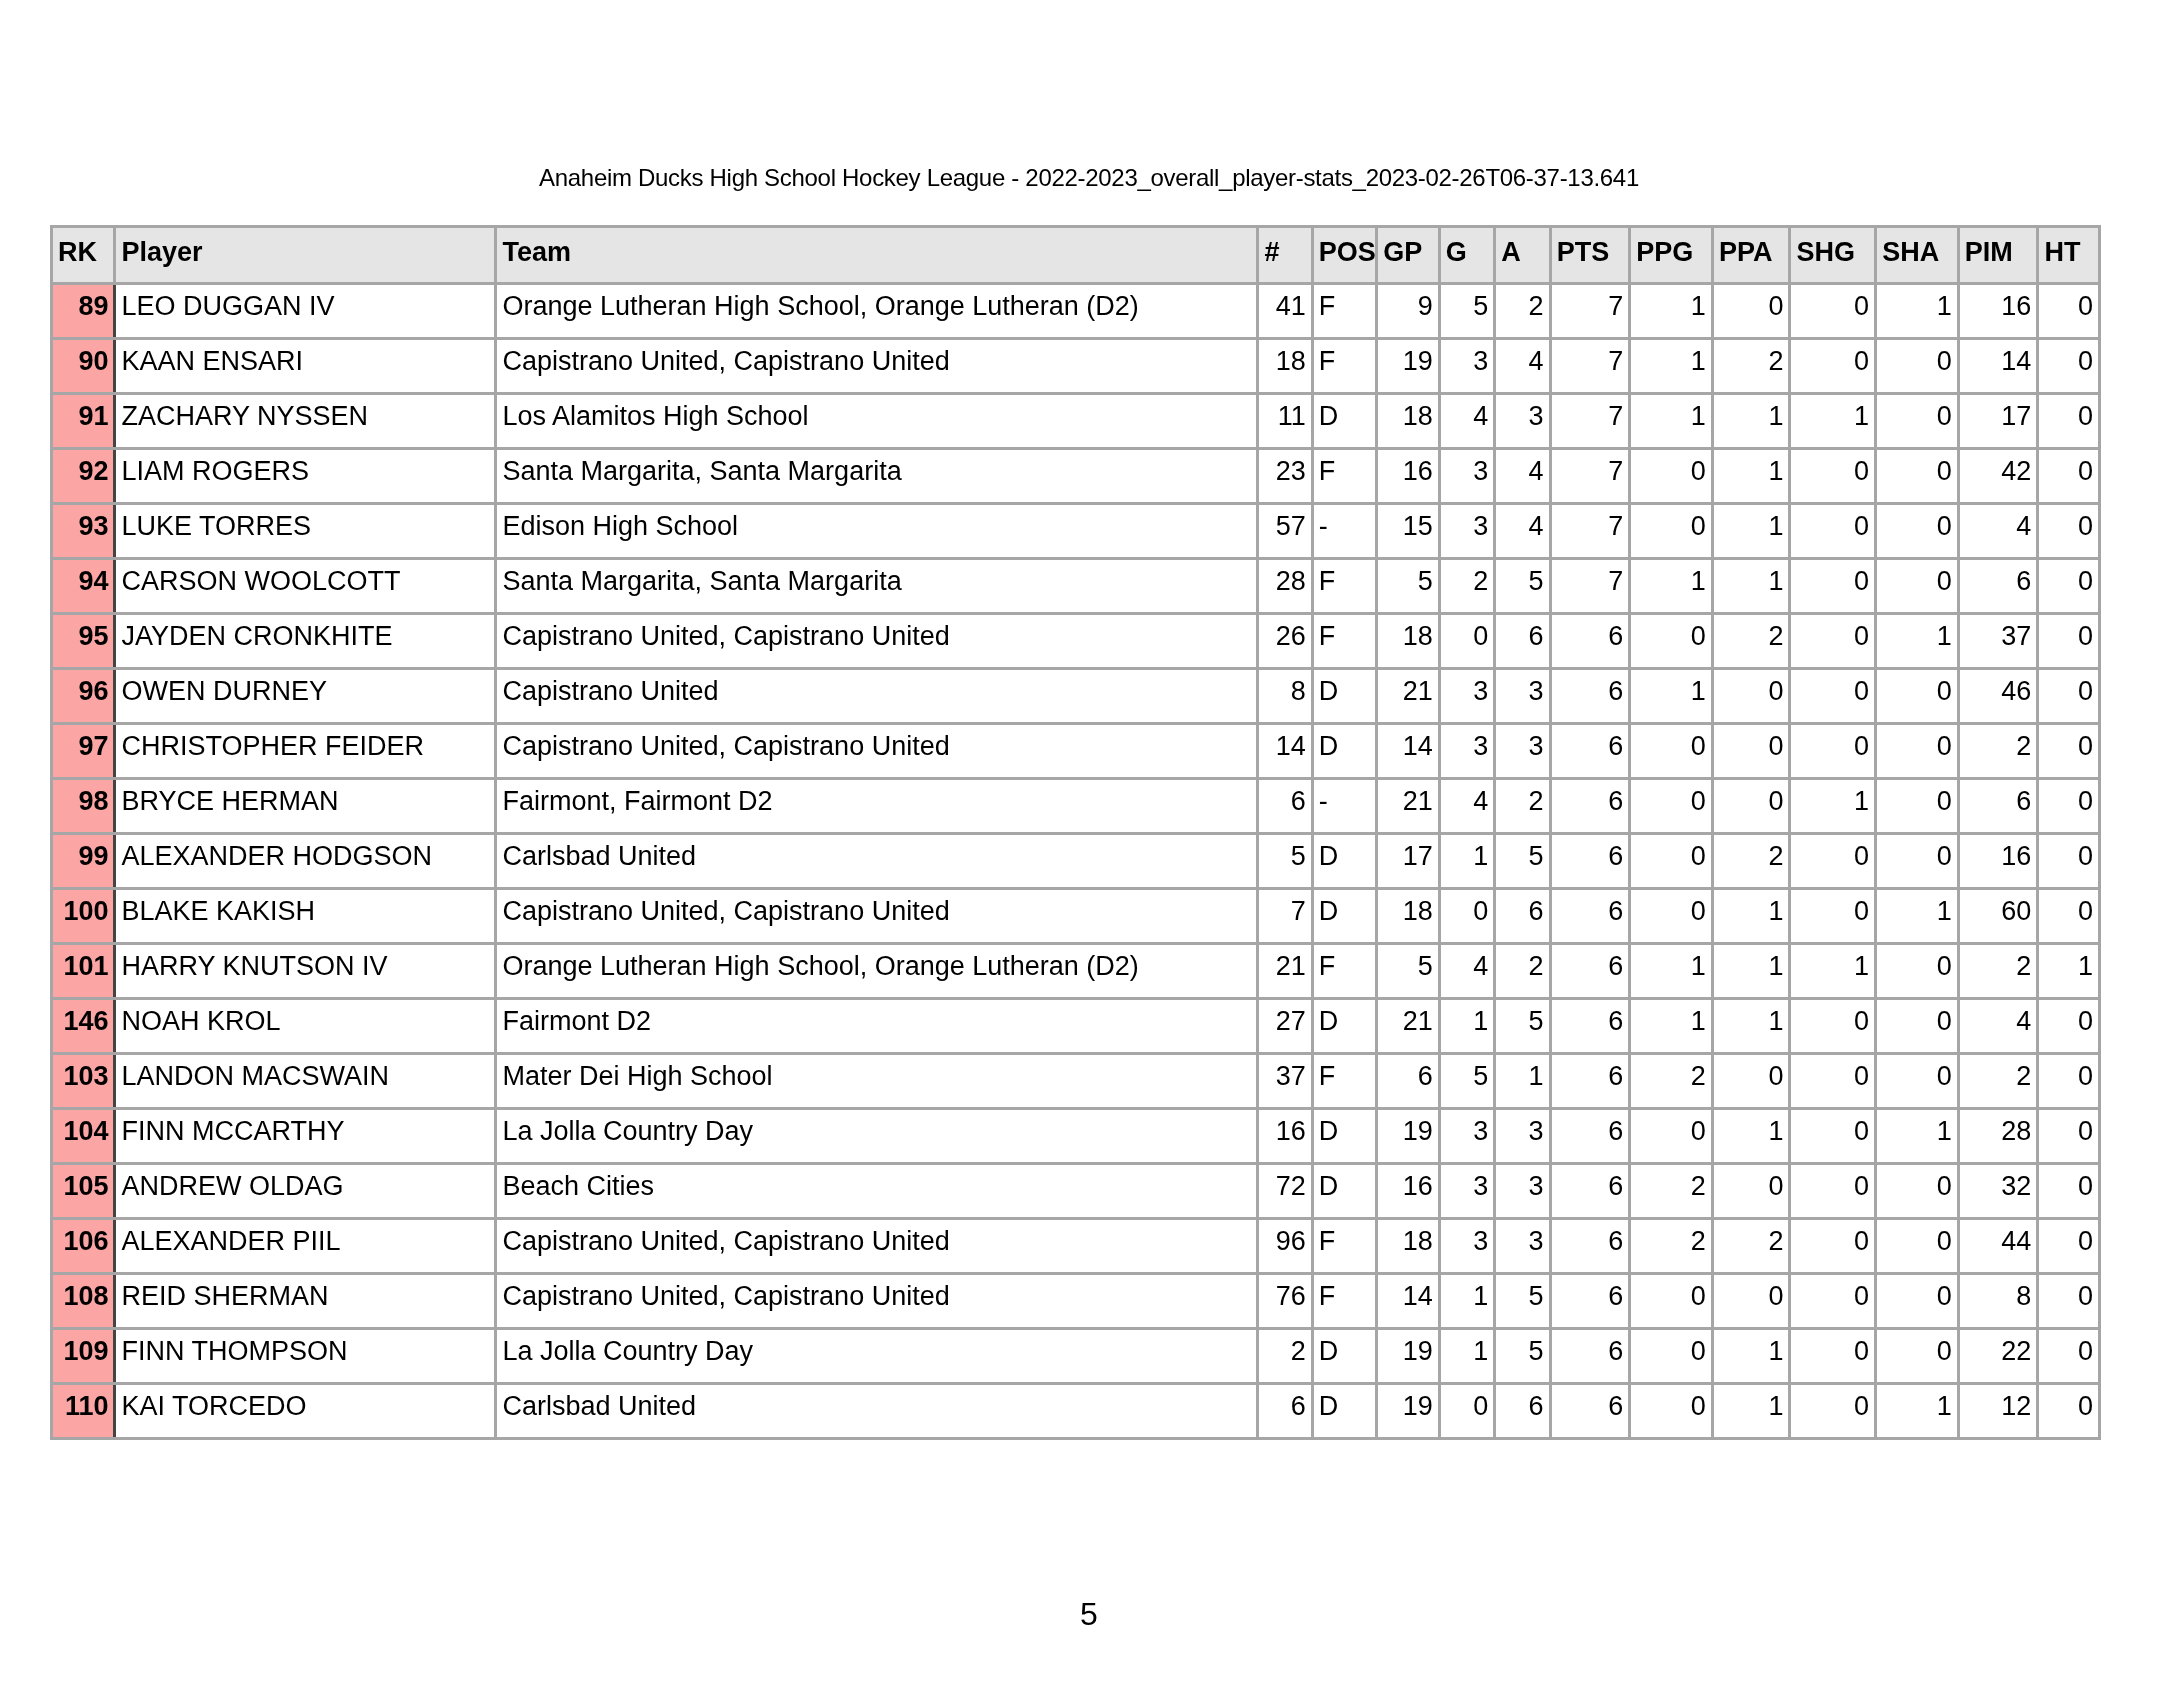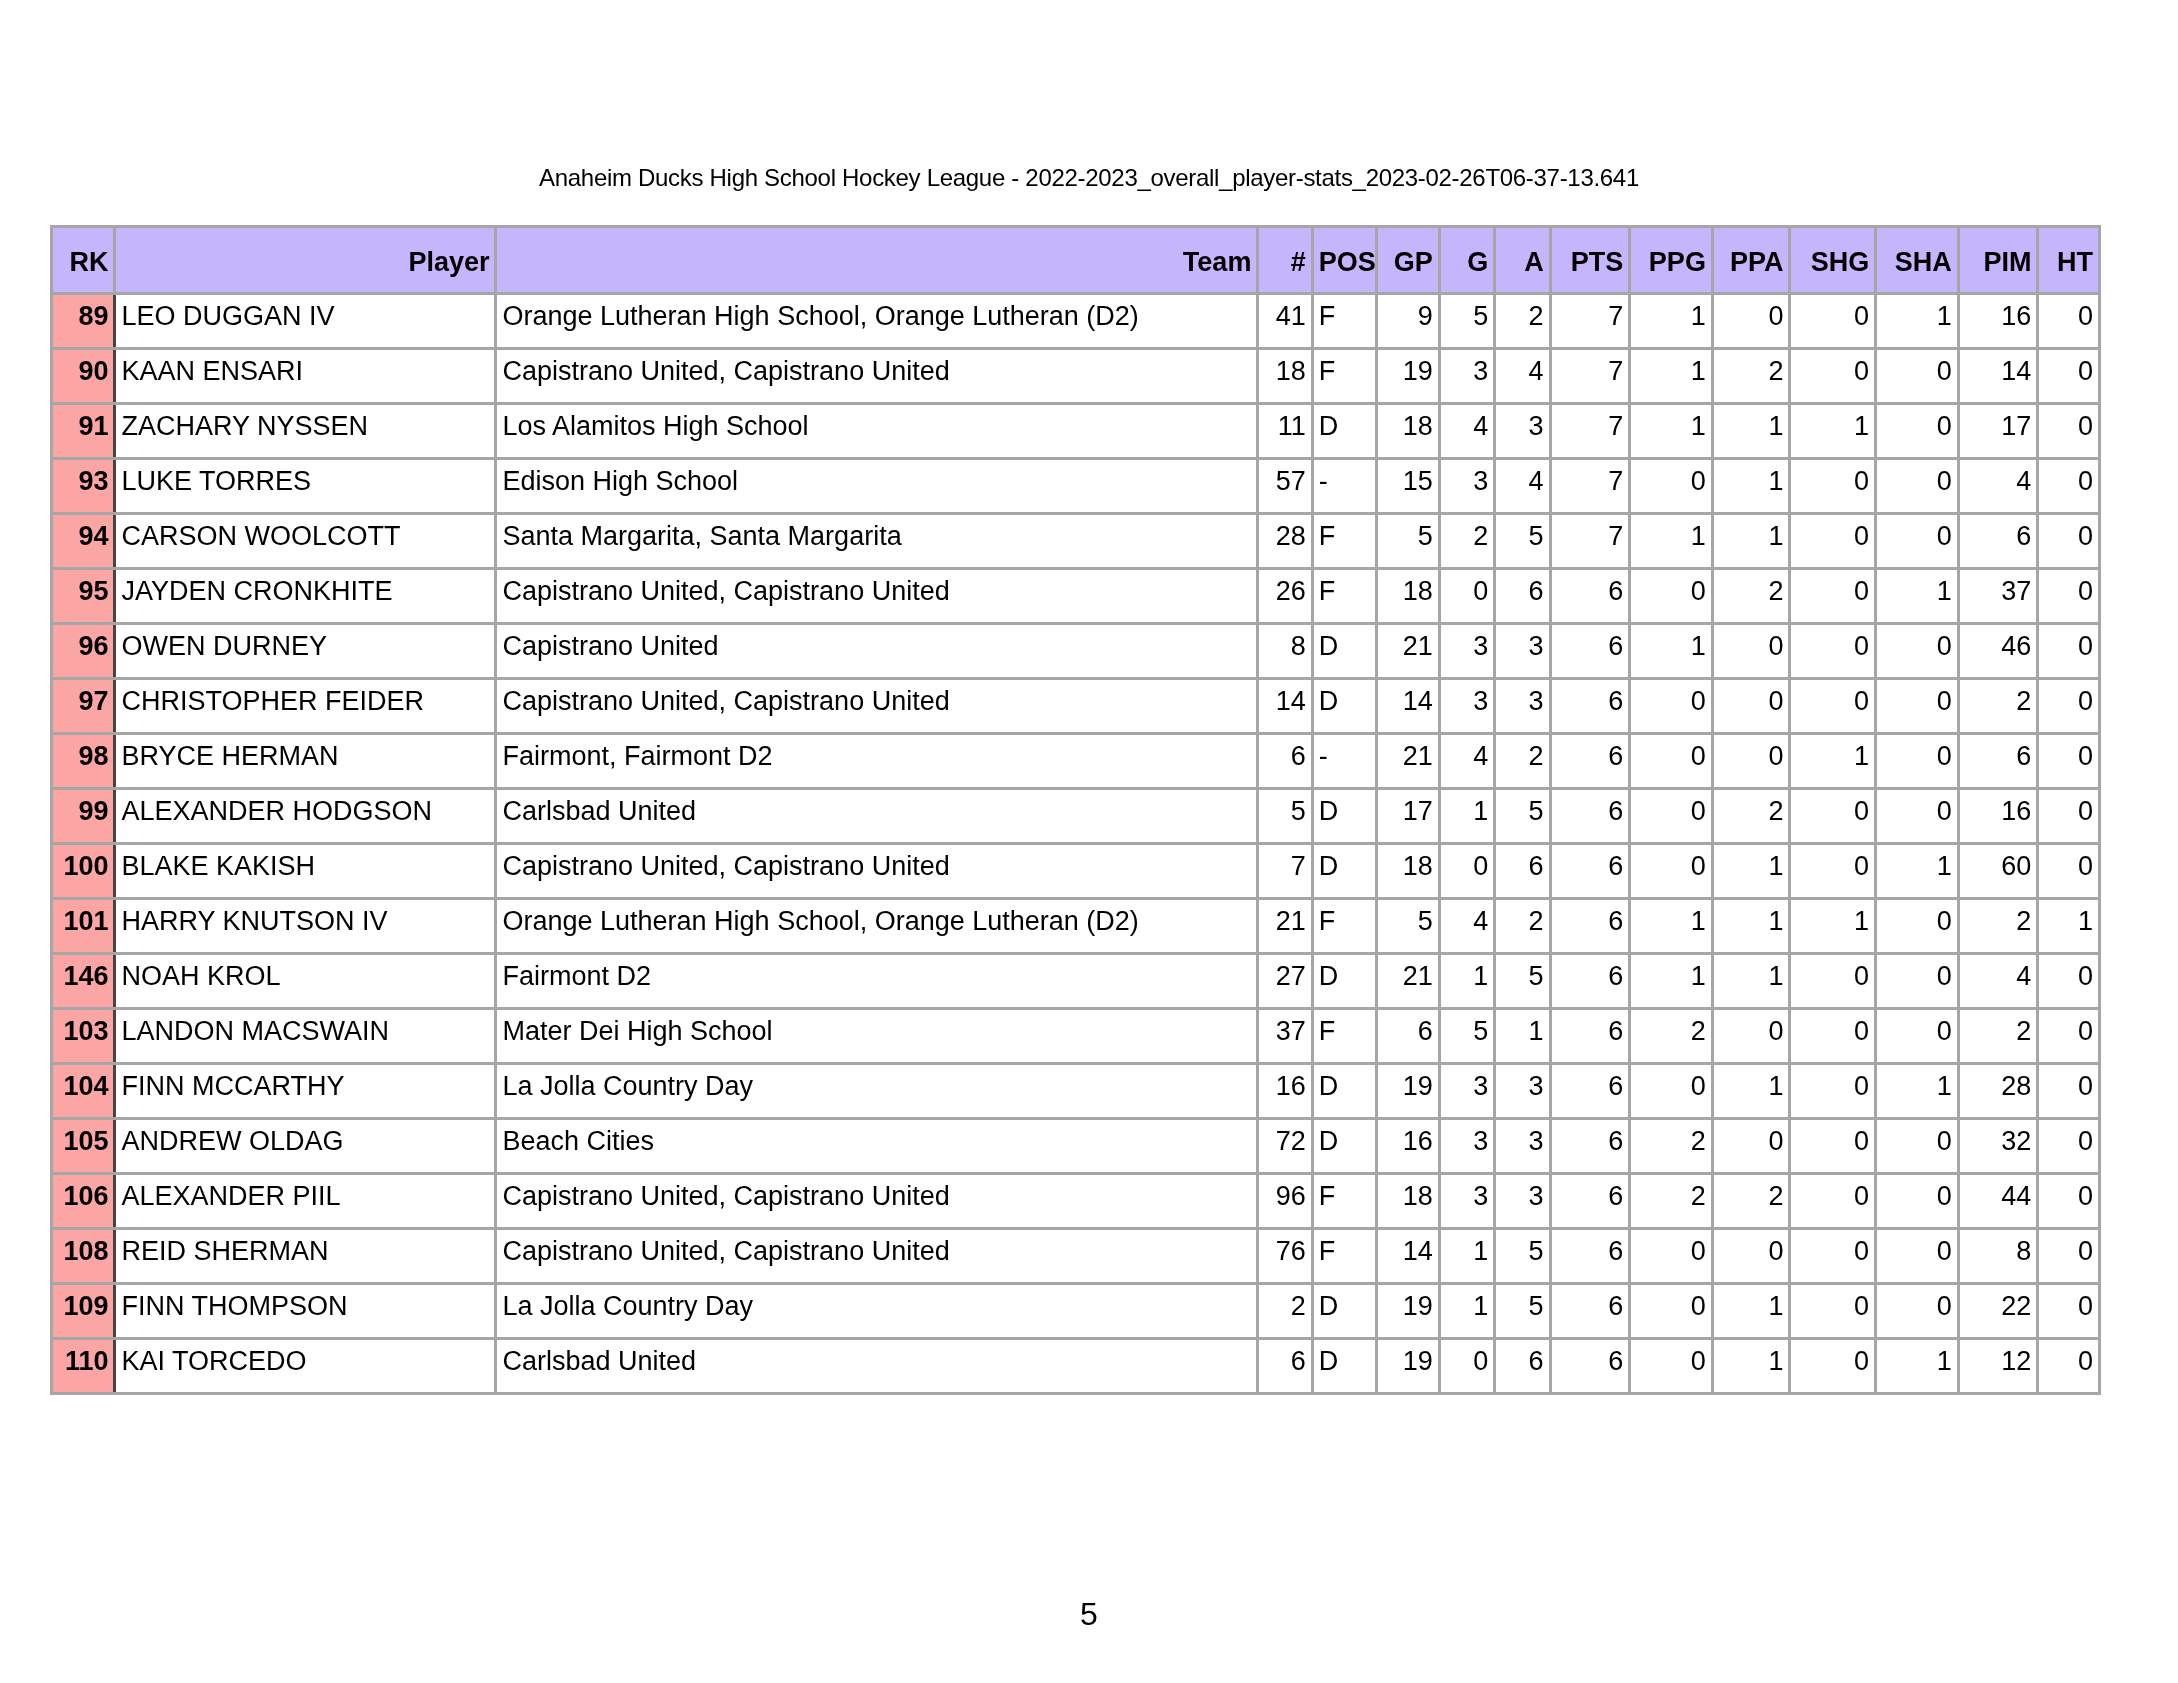--- a/index.html
+++ b/index.html
@@ -4,21 +4,21 @@
 <style>
   html, body { margin: 0; padding: 0; background: #ffffff; }
   body { width: 2178px; height: 1683px; position: relative; overflow: hidden;
          font-family: "Liberation Sans", sans-serif; color: #000; }
   .doc-title { position: absolute; top: 164px; left: 0; width: 2178px; text-align: center;
                font-size: 24px; letter-spacing: -0.3px; }
   table.stats { position: absolute; top: 225px; left: 50px; border-collapse: collapse;
                 table-layout: fixed; width: 2051px; }
   table.stats th, table.stats td { border: 3px solid #a6a6a6; height: 50px; padding: 0 5px;
         font-size: 27px; white-space: nowrap; overflow: hidden; vertical-align: top; line-height: 34px; }
-  table.stats th { background: #c4b5fd; font-weight: bold; text-align: right; padding-top: 17px; height: 47px; }
+  table.stats th { background: #e5e5e5; font-weight: bold; text-align: left; padding-top: 7px; height: 47px; }
   table.stats td { padding-top: 4px; height: 48px; }
   td.rk { background: #fca5a5; font-weight: bold; text-align: right; border-right: 3px solid #444 !important; }
   td.num { text-align: right; }
   td.txt { text-align: left; }
   .page-number { position: absolute; top: 1596px; left: 0; width: 2178px; text-align: center; font-size: 32px; }
 </style>
 </head>
 <body>
 
 <div class="doc-title">Anaheim Ducks High School Hockey League - 2022-2023_overall_player-stats_2023-02-26T06-37-13.641</div>
@@ -106,20 +106,37 @@
         <td class="num">3</td>
         <td class="num">7</td>
         <td class="num">1</td>
         <td class="num">1</td>
         <td class="num">1</td>
         <td class="num">0</td>
         <td class="num">17</td>
         <td class="num">0</td>
       </tr>
       <tr>
+        <td class="rk">92</td>
+        <td class="txt">LIAM ROGERS</td>
+        <td class="txt">Santa Margarita, Santa Margarita</td>
+        <td class="num">23</td>
+        <td class="txt">F</td>
+        <td class="num">16</td>
+        <td class="num">3</td>
+        <td class="num">4</td>
+        <td class="num">7</td>
+        <td class="num">0</td>
+        <td class="num">1</td>
+        <td class="num">0</td>
+        <td class="num">0</td>
+        <td class="num">42</td>
+        <td class="num">0</td>
+      </tr>
+      <tr>
         <td class="rk">93</td>
         <td class="txt">LUKE TORRES</td>
         <td class="txt">Edison High School</td>
         <td class="num">57</td>
         <td class="txt">-</td>
         <td class="num">15</td>
         <td class="num">3</td>
         <td class="num">4</td>
         <td class="num">7</td>
         <td class="num">0</td>

